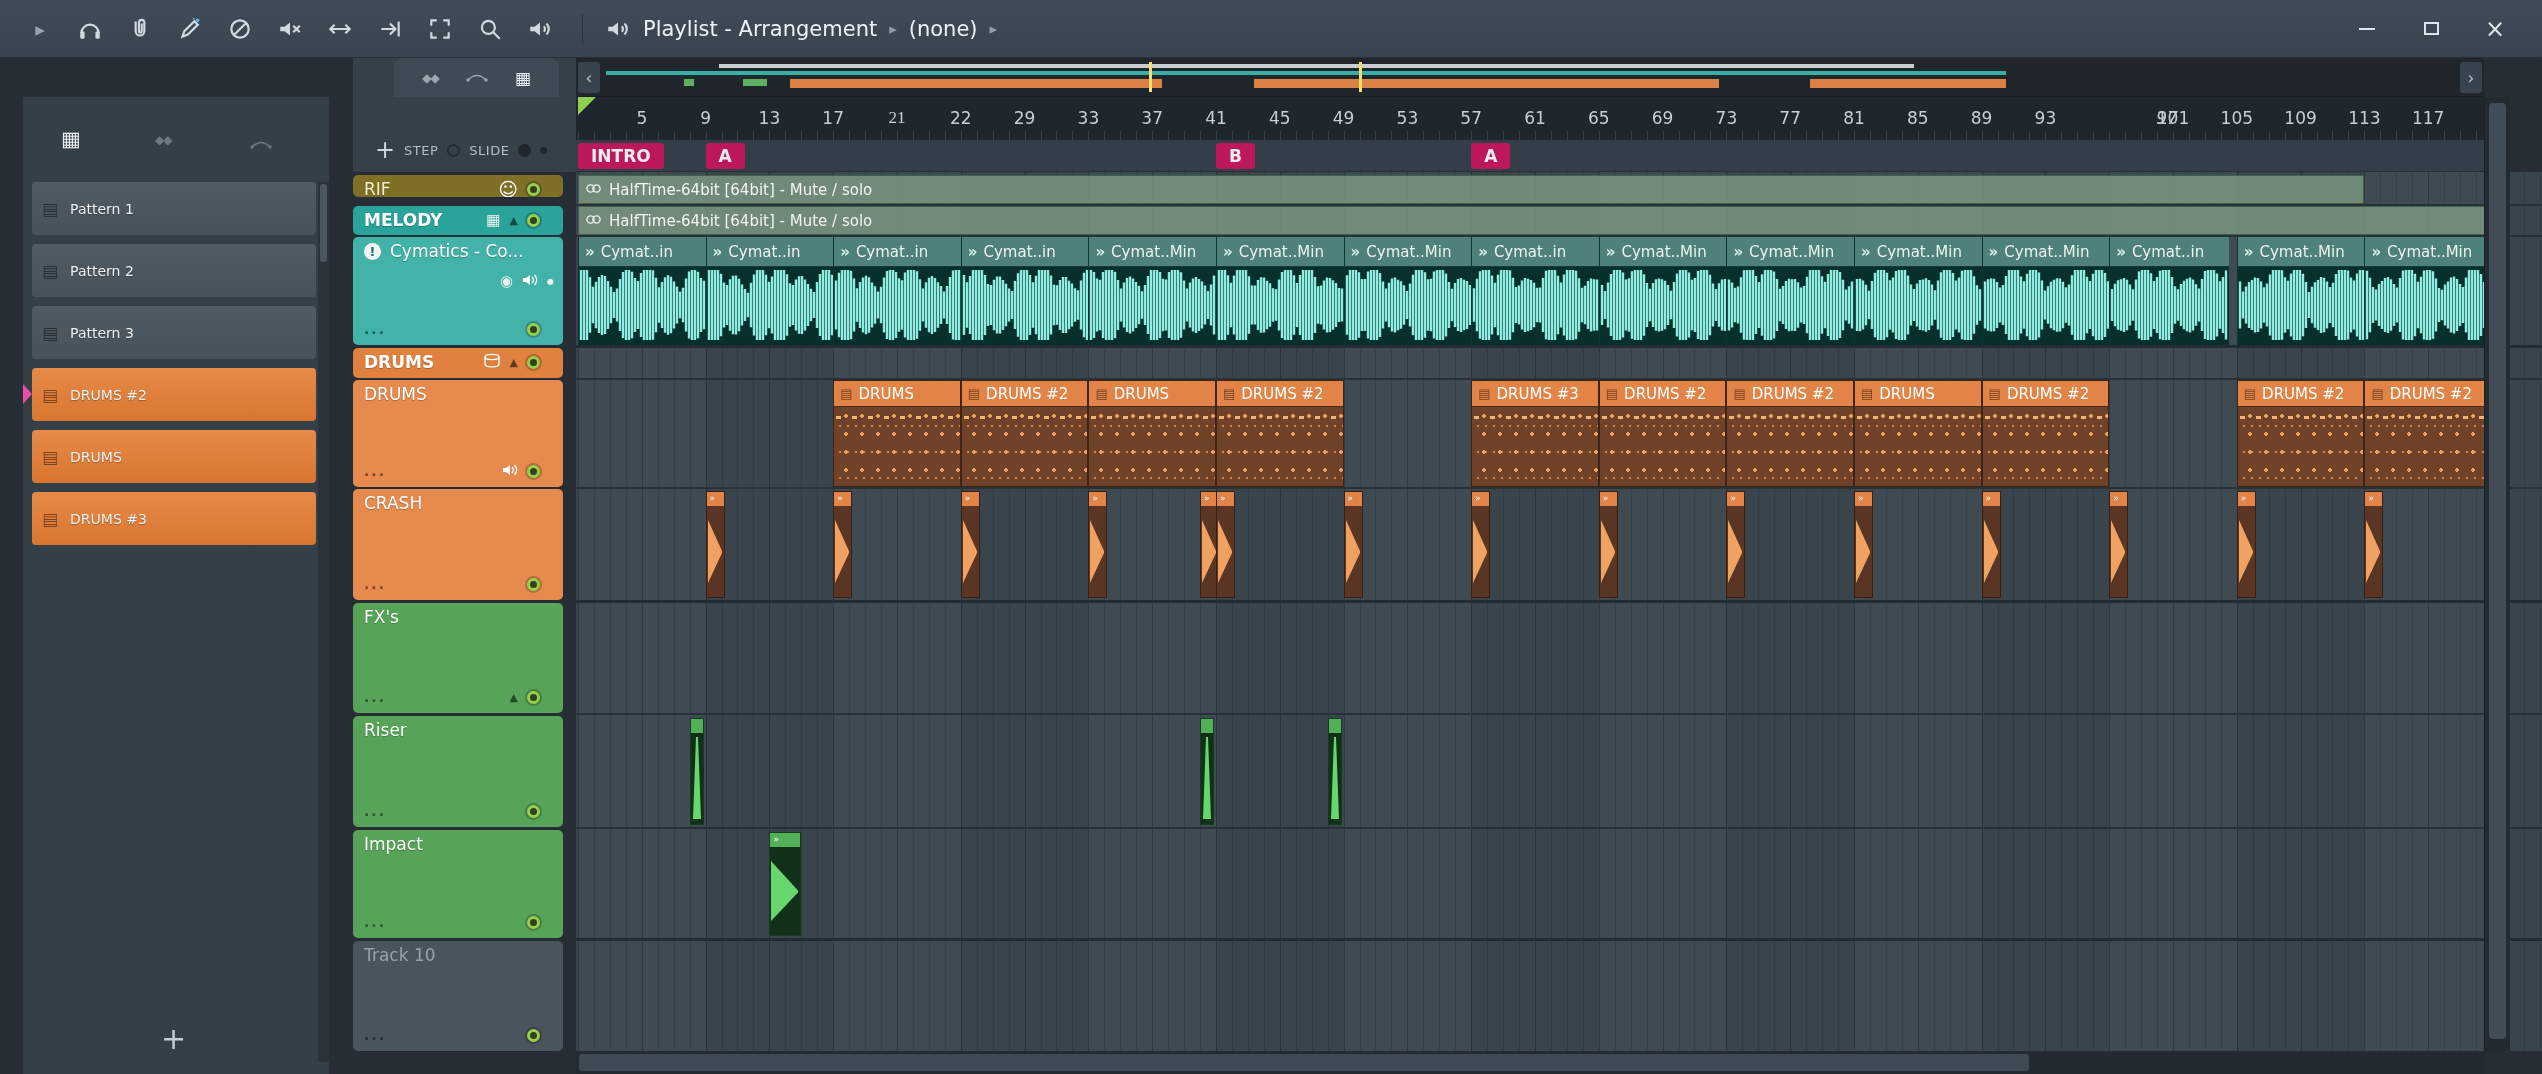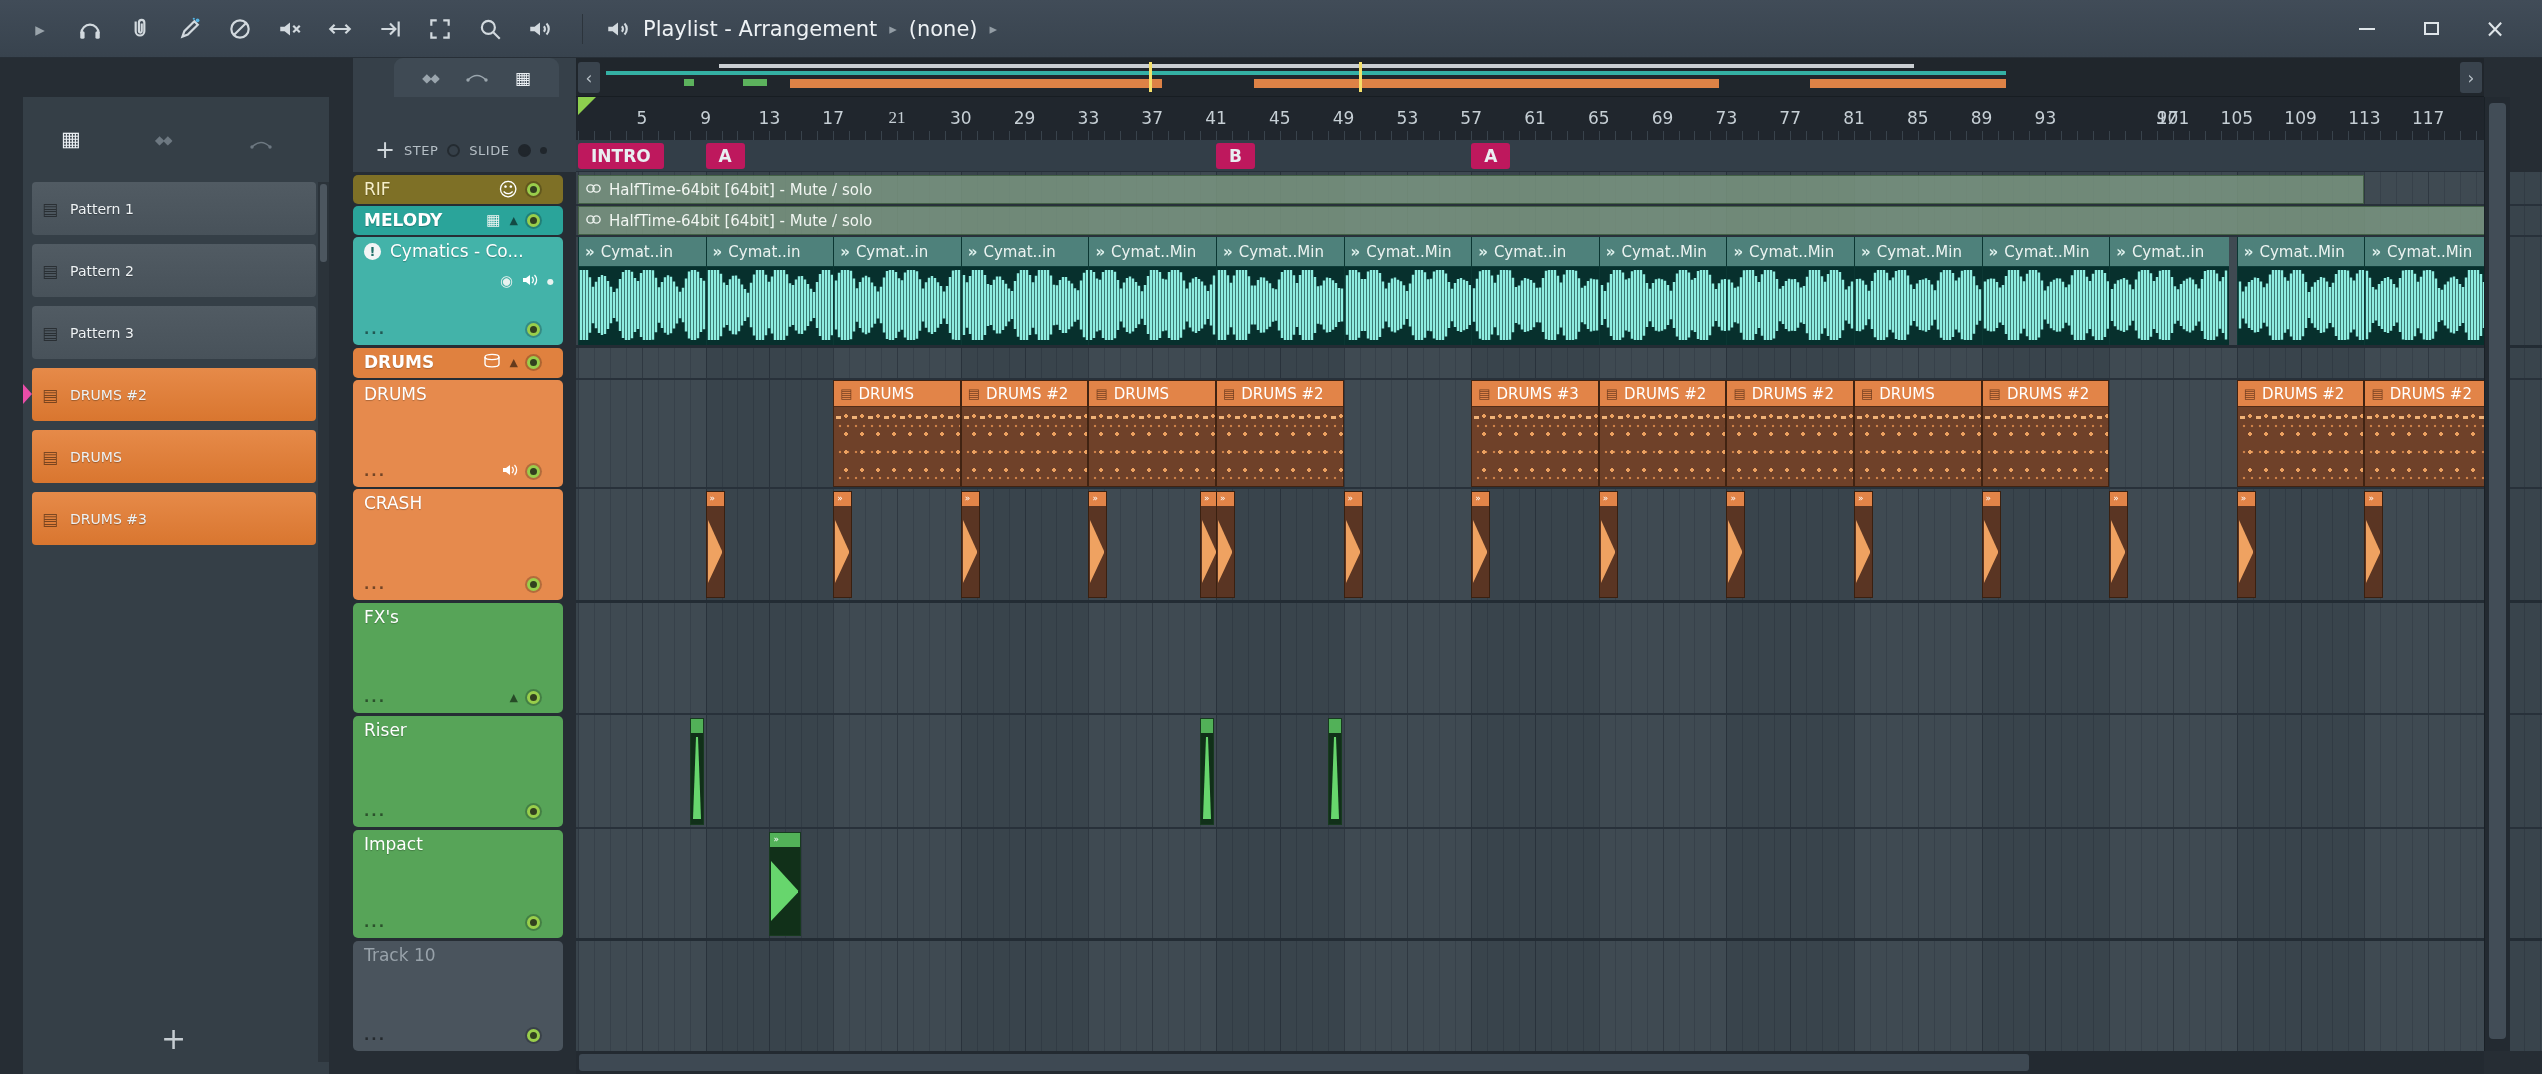--- a/index.html
+++ b/index.html
@@ -295,21 +295,21 @@
 </div>
 
 <div class="timeline" id="timeline">
   <div class="tl-ticks"></div>
   <div class="start-marker"></div>
 <span class="tnum" style="left: 65.8px;">5</span>
     <span class="tnum" style="left: 129.6px;">9</span>
     <span class="tnum" style="left: 193.4px;">13</span>
     <span class="tnum" style="left: 257.2px;">17</span>
     <span class="tnum" style="left: 321px; font-family: Liberation Serif, serif;">21</span>
-    <span class="tnum" style="left: 384.8px;">30</span>
+    <span class="tnum" style="left: 384.8px;">22</span>
     <span class="tnum" style="left: 448.6px;">29</span>
     <span class="tnum" style="left: 512.4px;">33</span>
     <span class="tnum" style="left: 576.2px;">37</span>
     <span class="tnum" style="left: 640px;">41</span>
     <span class="tnum" style="left: 703.8px;">45</span>
     <span class="tnum" style="left: 767.6px;">49</span>
     <span class="tnum" style="left: 831.4px;">53</span>
     <span class="tnum" style="left: 895.2px;">57</span>
     <span class="tnum" style="left: 959px;">61</span>
     <span class="tnum" style="left: 1022.8px;">65</span>
@@ -679,21 +679,21 @@
     </div>
     <div class="clip gclip" style="left: 193.4px; top: 660px; width: 31.9px; height: 104px;">
       <div class="ghead">»</div>
       <div class="gbody"><svg width="30" height="89">
           <polygon points="1,14 28,43.5 28,45.5 1,74" fill="#67d66d"></polygon>
         </svg></div>
     </div>
   </div>
 
 <div id="track-headers">
-    <div class="thdr" style="top: 175px; height: 29px; background: rgb(126, 112, 38);">
+    <div class="thdr" style="top: 175px; height: 22px; background: rgb(126, 112, 38);">
       <div class="trow" style="height: 100%;">
         <span class="tname rif">RIF</span>
         <span class="spacer"></span>
         <span class="smiley">☺</span>
         <div class="led"></div>
       </div>
     </div>
     <div class="thdr" style="top: 206px; height: 29px; background: rgb(42, 164, 154);">
       <div class="trow" style="height: 100%;">
         <span class="tname bold">MELODY</span>

